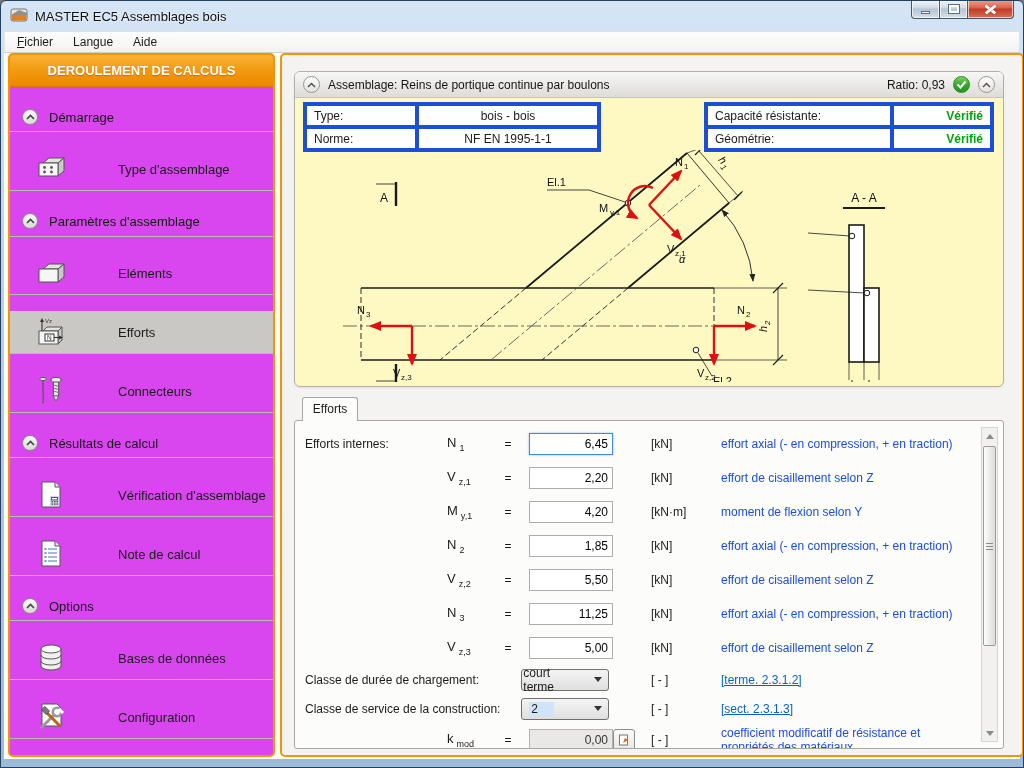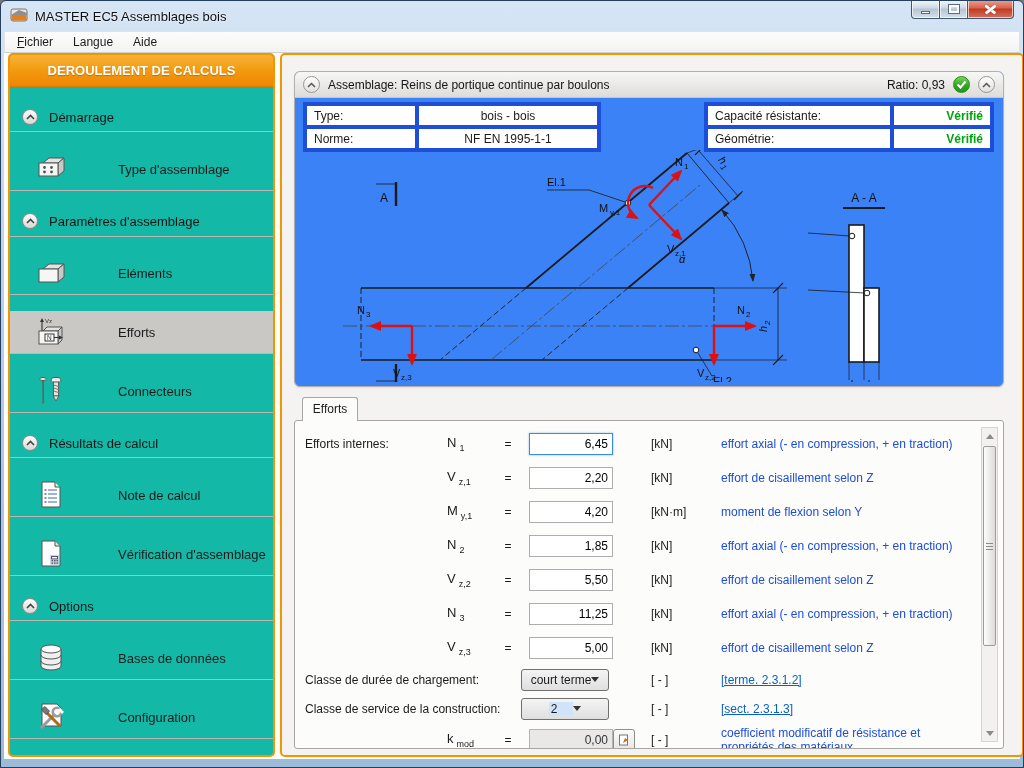--- a/index.html
+++ b/index.html
@@ -25,36 +25,36 @@
   .g-close:before { transform:rotate(38deg); } .g-close:after { transform:rotate(-38deg); }
 
   .frame-inner { position:absolute; left:3px; right:3px; top:30px; bottom:8px; display:flex; flex-direction:column; }
   .menubar { height:22px; background:linear-gradient(180deg,#fdfdfd,#f2f2f1); border:1px solid #e2e2e0; border-bottom:1px solid #cfcfcd; display:flex; align-items:center; padding-left:2px; }
   .menuitem { padding:2px 10px; font-size:12px; cursor:default; }
   .menuitem .accel { text-decoration:underline; }
   .client { flex:1; position:relative; background:#fdfdfc; }
 
   
   .sidebar { position:absolute; left:4px; top:0; bottom:2px; width:267px;
-    border:2px solid #f19500; border-radius:5px; overflow:hidden; background:#14b8a6; display:flex; flex-direction:column;gap:16px; }
+    border:2px solid #f19500; border-radius:5px; overflow:hidden; background:#d946ef; display:flex; flex-direction:column;gap:16px; }
   .sb-header { height:32px; line-height:31px; text-align:center; color:#fff; font-weight:bold; font-size:13px;
     background:linear-gradient(180deg,#f9b236 0%,#f29a10 50%,#ee8603 100%); text-shadow:0 1px 1px rgba(120,60,0,.4); border-bottom:1px solid #d87d00; }
   .sb-section { height:35px; display:flex; align-items:center; gap:11px; padding-left:12px; border-bottom:1px solid #b9b8b4; cursor:default; }
   .sb-section span.txt { color:#161616; font-size:13px; }
   .sb-chev { width:16px; height:16px; border-radius:50%; border:1px solid #8d8c88; background:linear-gradient(180deg,#fcfcfc,#d8d8d5); display:flex; align-items:center; justify-content:center; }
   .sb-item { height:51px; display:flex; align-items:center; gap:18px; padding-left:20px; border-bottom:1px solid #b9b8b4; cursor:default; }
   .sb-item.selected { background:#c9c8c5; }
   .sb-item .sb-icon { width:42px; display:flex; justify-content:center; }
   .sb-item .sb-label { font-size:13px;margin-left:28px; }
   .sb-fill { flex:1; background:#7f7f7e; }
 
   
   .mainpanel { position:absolute; left:276px; top:0; bottom:2px; width:744px;
     border:2px solid #f19500; border-radius:5px; background:#f4f3f1; overflow:hidden; }
-  .groupbox { position:absolute; left:12px; width:710px; background:#3b82f6; border:1px solid #b3b0ac; border-radius:6px; box-shadow:0 1px 2px rgba(0,0,0,.08); }
+  .groupbox { position:absolute; left:12px; width:710px; background:#fef9c3; border:1px solid #b3b0ac; border-radius:6px; box-shadow:0 1px 2px rgba(0,0,0,.08); }
   .groupbox.top { top:16px; height:316px; }
   .groupbox.bottom { top:342px; height:352px; border:none; background:transparent; box-shadow:none; }
 
   .ghead { height:26px; border-radius:5px 5px 0 0; background:linear-gradient(180deg,#f7f7f6,#dedcd9); border-bottom:1px solid #c8c5c1;
     display:flex; align-items:center; padding:0 8px; gap:8px; }
   .ghead .gtitle { font-size:12px; color:#151515; }
   .ghead .spacer { flex:1; }
   .roundbtn { width:17px; height:17px; border-radius:50%; border:1px solid #999690; background:linear-gradient(180deg,#fefefe,#e2e1de); display:flex; align-items:center; justify-content:center; flex:none; }
   .okbadge { width:17px; height:17px; border-radius:50%; border:1px solid #2a8c1f; background:linear-gradient(180deg,#7cd35c,#31a527 55%,#27941e); display:flex; align-items:center; justify-content:center; flex:none; }
 
@@ -80,21 +80,21 @@
   .fsym sub { font-size:9px; margin-left:3px; }
   .feq { text-align:center; font-size:12px; }
   .finput { width:84px; height:22px; border:1px solid #adadad; text-align:right; padding:0 4px; font-size:12px; font-family:"Liberation Sans",sans-serif; background:#fff;margin-left:8px; }
   .finput.focused { border:1px solid #3d8ddb; box-shadow:0 0 2px rgba(61,141,219,.6); }
   .finput:disabled,.finput.dis { background:#e9e8e6; color:#333; border-color:#b5b3b0; }
   .funit { font-size:12px; }
   .fdesc { font-size:12px; color:#1d4ed8; }
   .srow { height:29px; }
   .slabel { grid-column:1/4; padding-left:6px; }
   .combo { width:88px; height:22px; border:1px solid #707070; border-radius:3px; background:linear-gradient(180deg,#f4f4f4,#dfdfdf);
-    display:flex; align-items:center; justify-content:center; padding:0 6px; font-size:12px; cursor:default; }
+    display:flex; align-items:center; justify-content:flex-end; padding:0 6px; font-size:12px; cursor:default;gap:40px; }
   .combo .cval.hl { background:#cfe4f9; padding:0 16px 0 2px; }
   .carrow { width:0; height:0; border-left:4px solid transparent; border-right:4px solid transparent; border-top:5px solid #333; }
   .flink { color:#0b61c2; text-decoration:underline; font-size:12px; cursor:pointer; }
   .minibtn { width:22px; height:22px; margin-left:8px; border:1px solid #8f8d8a; border-radius:3px; background:linear-gradient(180deg,#fbfbfa,#e7e6e4); display:inline-flex; align-items:center; justify-content:center; }
   .in-btn-cell { display:flex; align-items:center; }
 
   
   .vscroll { position:absolute; right:5px; top:6px; bottom:6px; width:17px; background:#f2f1ef; border:1px solid #d7d5d2; }
   .varrow { position:absolute; left:0; width:15px; height:16px; display:flex; align-items:center; justify-content:center; background:#f2f1ef; }
   .varrow.up { top:0; } .varrow.down { bottom:0; }
@@ -219,20 +219,39 @@
           <span class="sb-label">Connecteurs</span>
         </div>
 
         <div class="sb-section">
           <span class="sb-chev">
               <svg width="9" height="6">
                 <path d="M1,5 L4.5,1.5 L8,5" fill="none" stroke="#444" stroke-width="1.6"></path>
               </svg>
             </span>
           <span class="txt">Résultats de calcul</span>
+        </div>
+        <div class="sb-item">
+          <span class="sb-icon">
+            <svg width="38" height="32" viewBox="0 0 36 32">
+                <path d="M9,3 H22 L27,8 V28 H9 Z" fill="#fdfdfd" stroke="#555"></path>
+                <path d="M22,3 V8 H27" fill="#e8e8e8" stroke="#555"></path>
+                <rect x="17" y="17" width="9" height="10" fill="#cfd8e4" stroke="#44506０" stroke-width="0.9"></rect>
+                <rect x="18.5" y="18.5" width="6" height="2.4" fill="#fff" stroke="#556"></rect>
+                <g fill="#556">
+                  <rect x="18.5" y="22" width="1.6" height="1.4"></rect>
+                  <rect x="21" y="22" width="1.6" height="1.4"></rect>
+                  <rect x="23.5" y="22" width="1.6" height="1.4"></rect>
+                  <rect x="18.5" y="24.4" width="1.6" height="1.4"></rect>
+                  <rect x="21" y="24.4" width="1.6" height="1.4"></rect>
+                  <rect x="23.5" y="24.4" width="1.6" height="1.4"></rect>
+                </g>
+              </svg>
+          </span>
+          <span class="sb-label">Vérification d'assemblage</span>
         </div>
         <div class="sb-item">
           <span class="sb-icon">
             <svg width="38" height="32" viewBox="0 0 36 32">
                 <path d="M9,3 H22 L27,8 V28 H9 Z" fill="#fdfdfd" stroke="#555"></path>
                 <path d="M22,3 V8 H27" fill="#e8e8e8" stroke="#555"></path>
                 <g stroke="#5577aa" stroke-width="1.1">
                   <line x1="15" y1="11" x2="24" y2="11"></line>
                   <line x1="15" y1="15" x2="24" y2="15"></line>
                   <line x1="15" y1="19" x2="24" y2="19"></line>
@@ -240,39 +259,20 @@
                 </g>
                 <g fill="#5577aa">
                   <rect x="11.5" y="10.2" width="2" height="1.6"></rect>
                   <rect x="11.5" y="14.2" width="2" height="1.6"></rect>
                   <rect x="11.5" y="18.2" width="2" height="1.6"></rect>
                   <rect x="11.5" y="22.2" width="2" height="1.6"></rect>
                 </g>
               </svg>
           </span>
           <span class="sb-label">Note de calcul</span>
-        </div>
-        <div class="sb-item">
-          <span class="sb-icon">
-            <svg width="38" height="32" viewBox="0 0 36 32">
-                <path d="M9,3 H22 L27,8 V28 H9 Z" fill="#fdfdfd" stroke="#555"></path>
-                <path d="M22,3 V8 H27" fill="#e8e8e8" stroke="#555"></path>
-                <rect x="17" y="17" width="9" height="10" fill="#cfd8e4" stroke="#44506０" stroke-width="0.9"></rect>
-                <rect x="18.5" y="18.5" width="6" height="2.4" fill="#fff" stroke="#556"></rect>
-                <g fill="#556">
-                  <rect x="18.5" y="22" width="1.6" height="1.4"></rect>
-                  <rect x="21" y="22" width="1.6" height="1.4"></rect>
-                  <rect x="23.5" y="22" width="1.6" height="1.4"></rect>
-                  <rect x="18.5" y="24.4" width="1.6" height="1.4"></rect>
-                  <rect x="21" y="24.4" width="1.6" height="1.4"></rect>
-                  <rect x="23.5" y="24.4" width="1.6" height="1.4"></rect>
-                </g>
-              </svg>
-          </span>
-          <span class="sb-label">Vérification d'assemblage</span>
         </div>
 
         <div class="sb-section">
           <span class="sb-chev">
               <svg width="9" height="6">
                 <path d="M1,5 L4.5,1.5 L8,5" fill="none" stroke="#444" stroke-width="1.6"></path>
               </svg>
             </span>
           <span class="txt">Options</span>
         </div>

